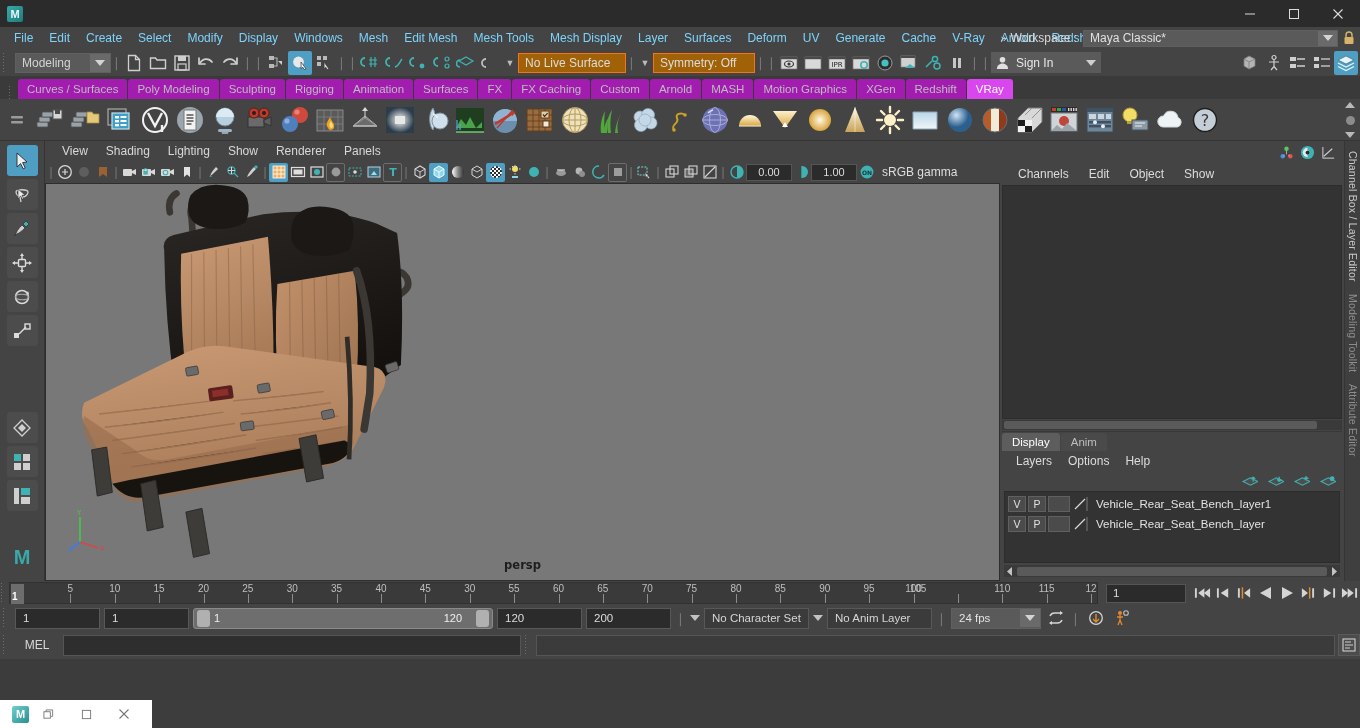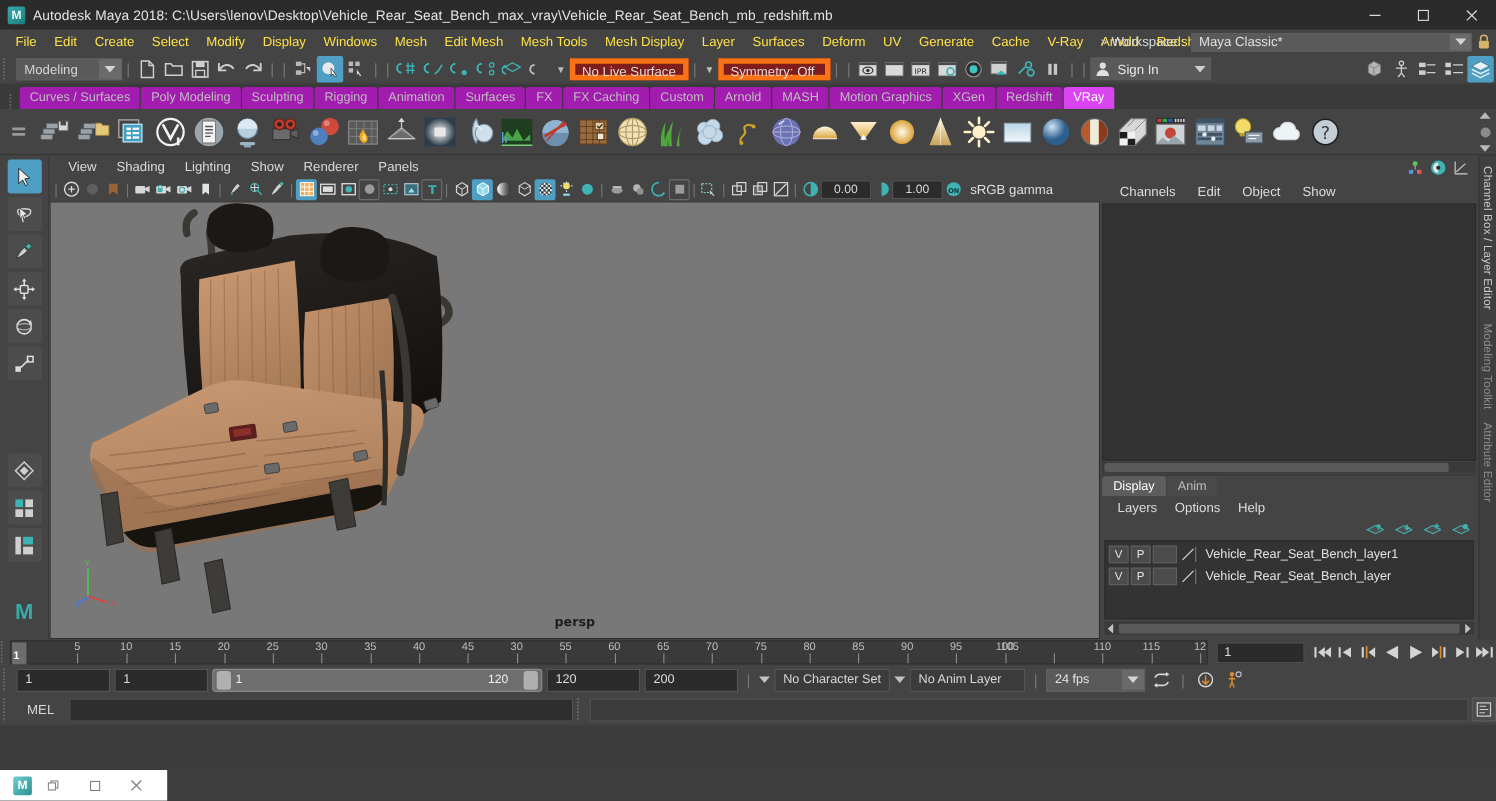--- a/index.html
+++ b/index.html
@@ -24,21 +24,21 @@
   }
   .title-text { font-size:12.5px; color:#e3e3e3; white-space:nowrap; letter-spacing:0.1px;}
   .win-btns { position:absolute; right:0; top:0; height:27px; display:flex; }
   .win-btn { width:44px; height:27px; display:flex; align-items:center; justify-content:center;
              color:#dcdcdc; font-size:13px; }
   .win-btn svg{display:block;}
 
   
   .menubar { height:22px; background:#444444; display:flex; align-items:center;
              padding-left:6px; position:relative; }
-  .menu-item { padding:0 8px; height:22px; line-height:22px; font-size:12px; color:#fde047;
+  .menu-item { padding:0 8px; height:22px; line-height:22px; font-size:12px; color:#7dd3fc;
                white-space:nowrap; }
   .workspace-zone { position:absolute; right:0; top:0; height:22px; display:flex; align-items:center; }
   .chev-dbl { color:#c8c8c8; font-size:11px; padding:0 4px; }
   .ws-label { font-size:12px; color:#d8d8d8; padding-right:6px; white-space:nowrap;}
   .ws-combo { width:255px; height:17px; background:#5a5a5a; border:1px solid #5f5f5f;
               display:flex; align-items:center; }
   .ws-combo span{ padding-left:6px; font-size:12px; color:#e0e0e0;text-align:right;}
   .ws-arrow { margin-left:auto; width:19px; height:15px; background:#6a6a6a;
               display:flex; align-items:center; justify-content:center; }
   .lock-ic{ width:22px; display:flex; align-items:center; justify-content:center; }
@@ -53,22 +53,22 @@
   .mode-combo { width:96px; height:20px; background:#5a5a5a; border:1px solid #606060;
                 display:flex; align-items:center; margin-left:4px; }
   .mode-combo span{ padding-left:6px; font-size:12px; }
   .mode-arrow{ margin-left:auto; width:20px; height:18px; background:#6a6a6a;
                display:flex;align-items:center;justify-content:center;}
   .tsep { width:11px; height:28px; display:flex; align-items:center; justify-content:center;
           color:#777; font-size:13px;}
   .tbtn { width:24px; height:24px; display:flex; align-items:center; justify-content:center;
           border-radius:2px; }
   .tbtn.on { background:#4f9ec4; }
-  .txt-field { height:20px; background:#7f1d1d; border:5px solid #f97316;
-               display:flex; padding-left:6px; font-size:12px; color:#dcdcdc;}
+  .txt-field { height:20px; background:#a16207; border:1px solid #f97316;
+               display:flex; align-items:center; padding-left:6px; font-size:12px; color:#dcdcdc;}
   .caret-dn { width:16px; display:flex; align-items:center; justify-content:center; color:#bbb; font-size:9px;}
   .signin { width:110px; height:21px; background:#5a5a5a; display:flex; align-items:center;
             padding-left:4px; }
   .signin span{ font-size:12px; color:#e6e6e6; padding-left:6px;}
   .signin .mode-arrow{ background:transparent; }
   .right-tools{ position:absolute; right:2px; top:0; height:28px; display:flex; align-items:center;}
 
   
   .shelf-tabs { height:22px; background:#3a3a3a; display:flex; align-items:flex-end; }
   .shelf-tab { height:20px; line-height:20px; padding:0 9px; font-size:11.5px; color:#bdbdbd;
@@ -213,21 +213,20 @@
              color:#555;}
   svg{ display:block; }
 </style>
 </head>
 <body>
 
 <div id="app">
 
   <div class="titlebar">
     <div class="title-logo">M</div>
-    <div class="title-text">Autodesk Maya 2018: C:\Users\lenov\Desktop\Vehicle_Rear_Seat_Bench_max_vray\Vehicle_Rear_Seat_Bench_mb_redshift.mb</div>
     <div class="win-btns">
       <div class="win-btn">
         <svg width="12" height="12" viewBox="0 0 12 12">
             <line x1="1" y1="6" x2="11" y2="6" stroke="#dcdcdc" stroke-width="1"></line>
           </svg>
       </div>
       <div class="win-btn">
         <svg width="12" height="12" viewBox="0 0 12 12">
             <rect x="1.5" y="1.5" width="9" height="9" fill="none" stroke="#dcdcdc" stroke-width="1"></rect>
           </svg>

